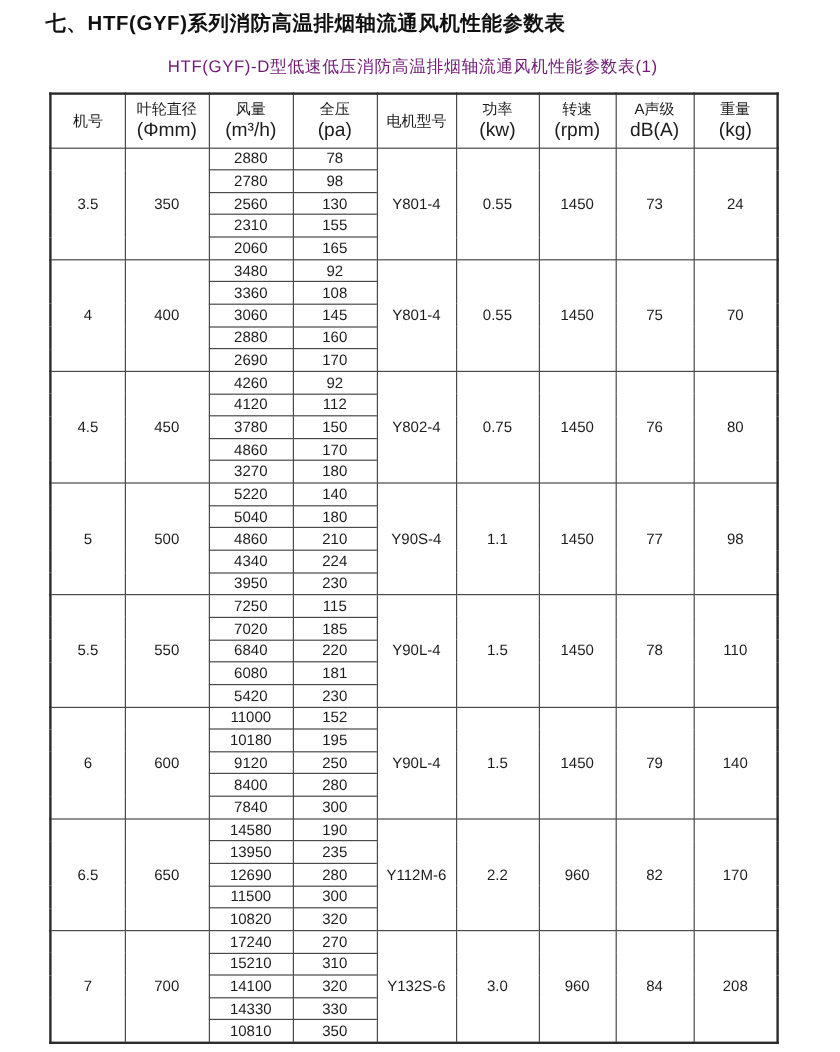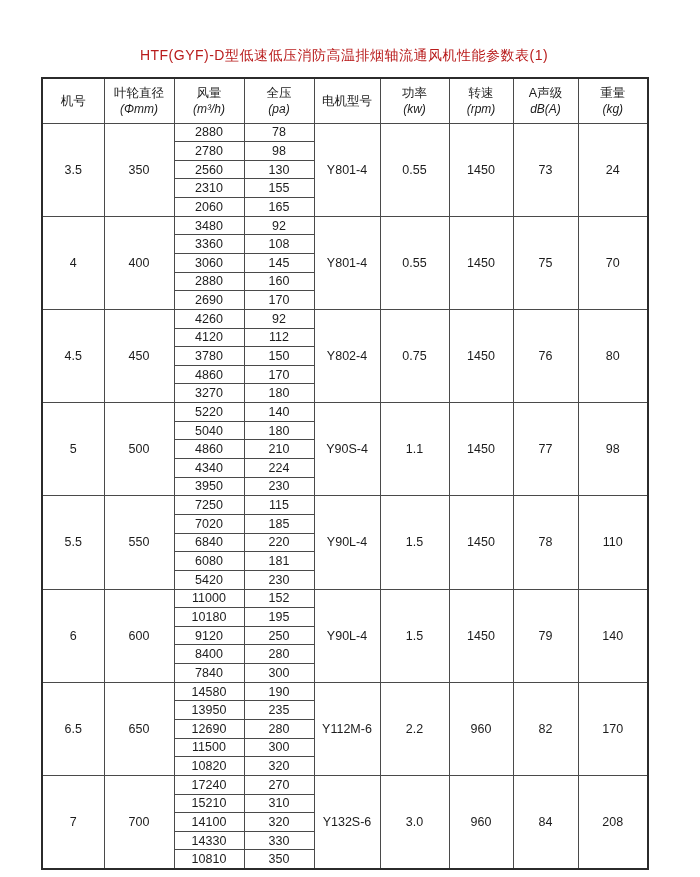--- a/index.html
+++ b/index.html
@@ -11,44 +11,45 @@
     color:#1c1c1c;
     overflow:hidden;
   }
   .title{
     position:absolute;left:38px;top:8px;
     font-size:17px;font-weight:bold;letter-spacing:0.5px;
     color:#111;
   }
   .subtitle{
     position:absolute;left:41px;top:47px;width:606px;
-    text-align:center;font-size:14px;color:#b91c1c;letter-spacing:0.5px;
+    text-align:center;font-size:14px;color:#701a75;letter-spacing:0.5px;
   }
   table.perf{
     position:absolute;left:41px;top:77px;width:606px;
     border-collapse:collapse;table-layout:fixed;
     border:2px solid #2b2b2b;
     padding-left:12px;
   }
   table.perf th, table.perf td{
     border:1px solid #4a4a4a;
     text-align:center;vertical-align:middle;
     padding:0;font-weight:normal;
     font-size:12.5px;color:#1c1c1c;
     overflow:hidden;white-space:nowrap;
   }
   table.perf thead tr{height:45px;}
   table.perf tbody tr{height:18.65px;}
   .hdr-line{line-height:1.3;}
-  .hdr-unit{line-height:1.2;font-size:12px;font-style:italic;}
+  .hdr-unit{line-height:1.2;font-size:16px;}
 </style>
 </head>
 <body>
 
 <div class="page">
+  <div class="title">七、HTF(GYF)系列消防高温排烟轴流通风机性能参数表</div>
   <div class="subtitle">HTF(GYF)-D型低速低压消防高温排烟轴流通风机性能参数表(1)</div>
 
   <table class="perf">
     <colgroup>
       <col style="width:62px">
         <col style="width:70px">
         <col style="width:70px">
       <col style="width:70px">
         <col style="width:66px">
         <col style="width:69px">

